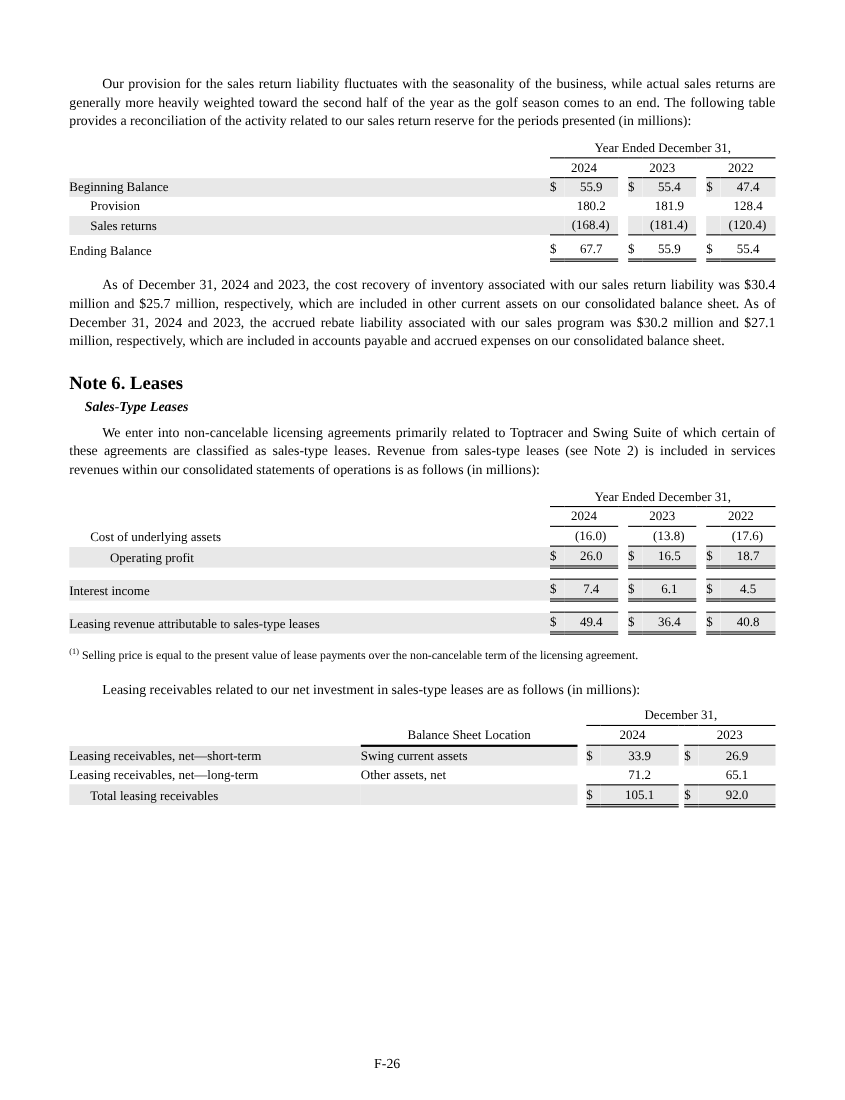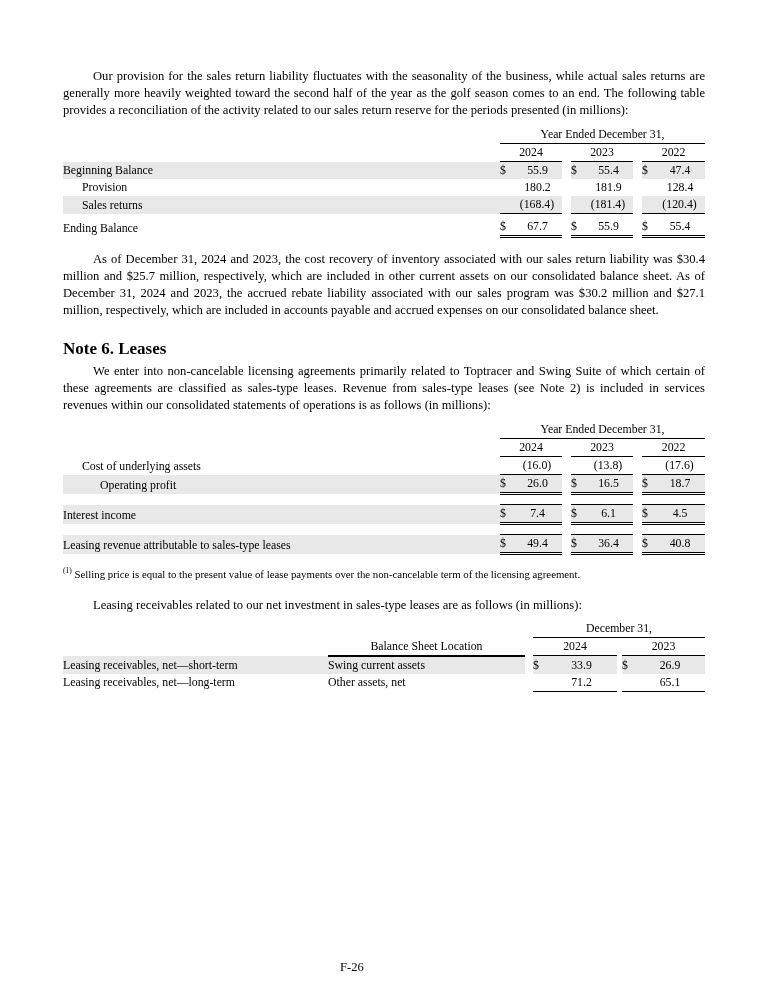--- a/index.html
+++ b/index.html
@@ -167,20 +167,21 @@
         <td class="gap tall"></td>
         <td class="usd u2 tall">$</td>
         <td class="val u2 tall">55.4</td>
       </tr>
     </tbody>
       </table>
 
     <p class="body p2">As of December 31, 2024 and 2023, the cost recovery of inventory associated with our sales return liability was $30.4 million and $25.7 million, respectively, which are included in other current assets on our consolidated balance sheet. As of December 31, 2024 and 2023, the accrued rebate liability associated with our sales program was $30.2 million and $27.1 million, respectively, which are included in accounts payable and accrued expenses on our consolidated balance sheet.</p>
 
     <h2 class="note-heading">Note 6. Leases</h2>
+    <h3 class="sub-heading">Sales-Type Leases</h3>
 
     <p class="body p3">We enter into non-cancelable licensing agreements primarily related to Toptracer and Swing Suite of which certain of these agreements are classified as sales-type leases. Revenue from sales-type leases (see Note 2) is included in services revenues within our consolidated statements of operations is as follows (in millions):</p>
 
     <table class="fin t2">
       <colgroup>
         <col style="width:437px">
           <col style="width:13px">
           <col style="width:49px">
           <col style="width:9px">
         <col style="width:13px">
@@ -298,19 +299,29 @@
       <tr>
         <td class="label">Leasing receivables, net—long-term</td>
         <td class="loc">Other assets, net</td>
         <td class="gap"></td>
         <td class="usd u1"></td>
         <td class="val u1">71.2</td>
         <td class="gap"></td>
         <td class="usd u1"></td>
         <td class="val u1">65.1</td>
       </tr>
+      <tr class="shaded">
+        <td class="label ind1">Total leasing receivables</td>
+        <td class="loc"></td>
+        <td class="gap"></td>
+        <td class="usd u2">$</td>
+        <td class="val u2">105.1</td>
+        <td class="gap"></td>
+        <td class="usd u2">$</td>
+        <td class="val u2">92.0</td>
+      </tr>
     </tbody>
       </table>
 
   </div>
 
   <div class="page-footer">F-26</div>
 </div>
 
 </body></html>

